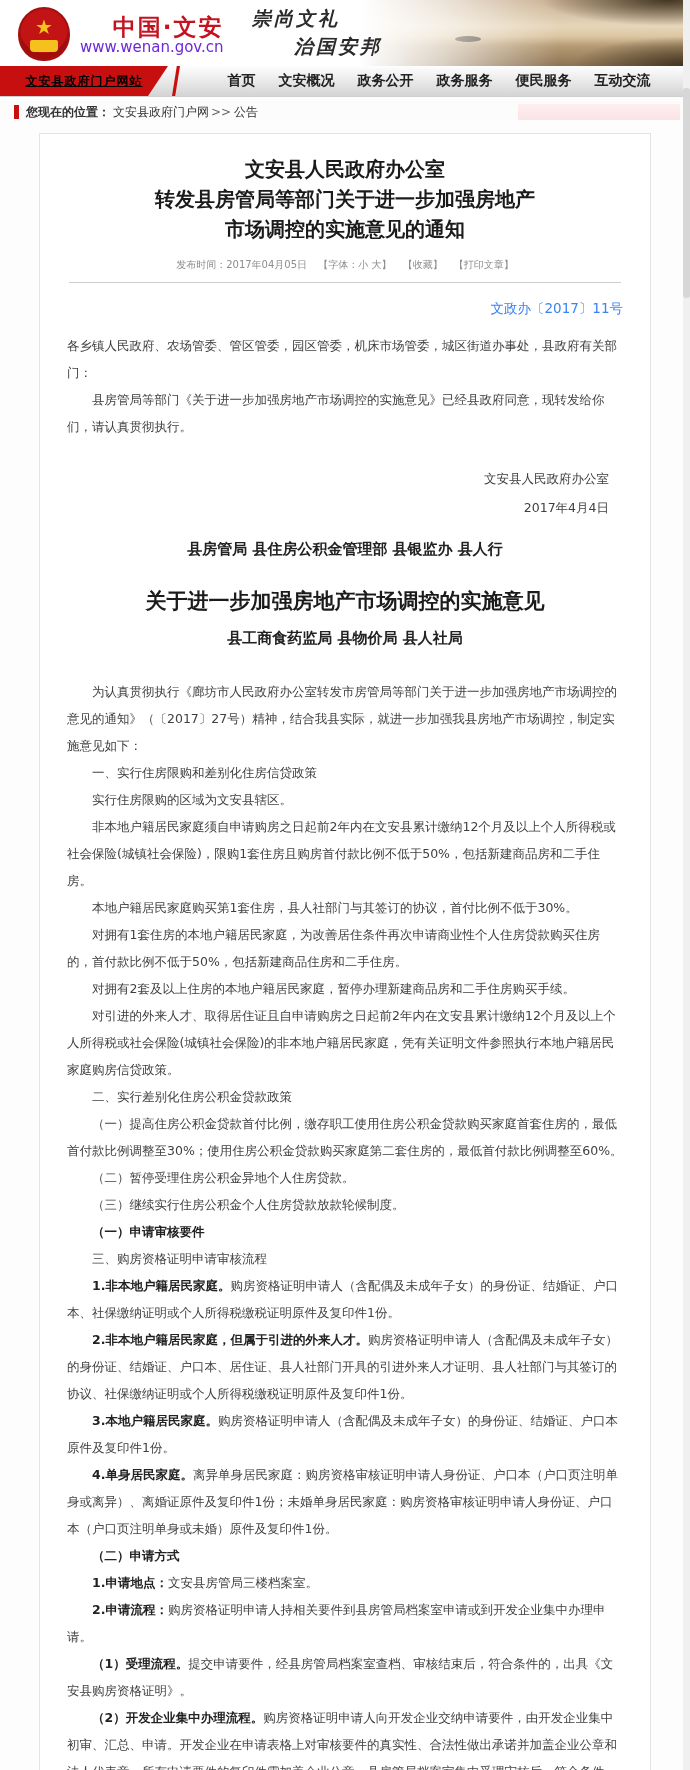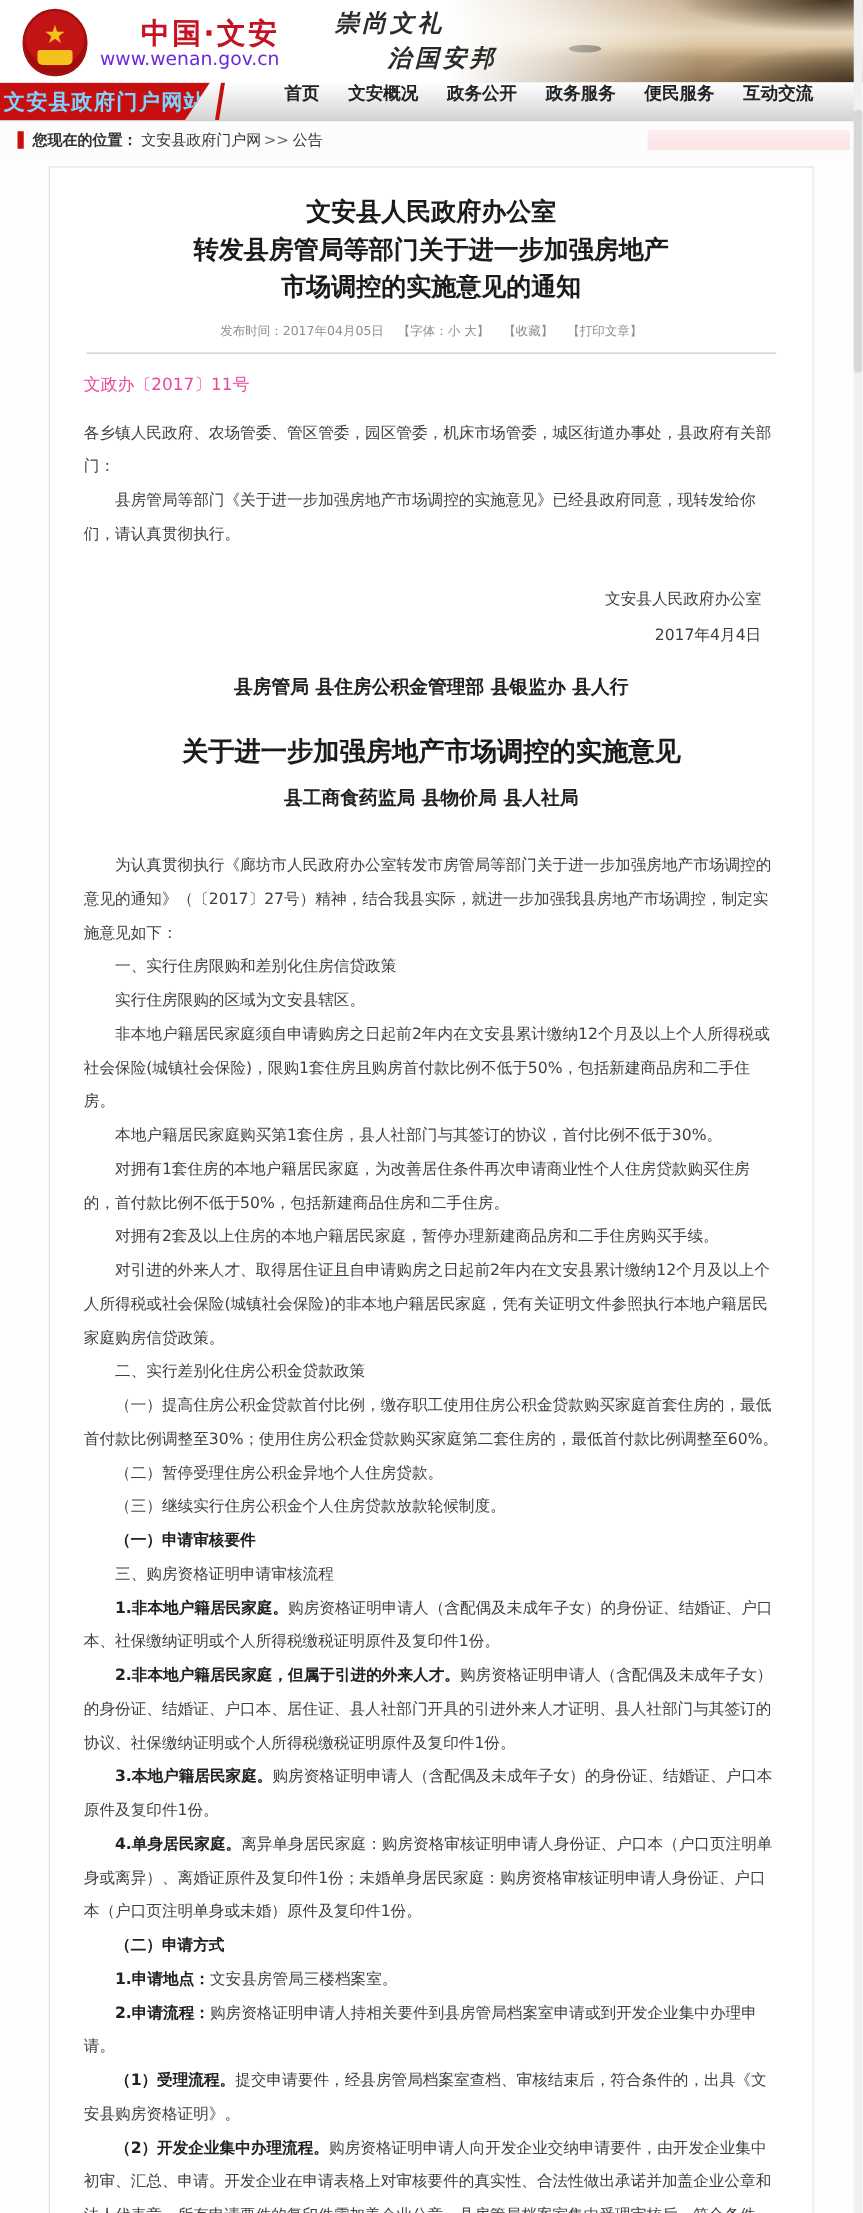--- a/index.html
+++ b/index.html
@@ -18,49 +18,49 @@
   .banner-photo .boat{position:absolute;top:36px;left:95px;width:26px;height:6px;border-radius:50%;background:rgba(40,30,18,.8);}
   .banner-photo .fade{position:absolute;inset:0;background:linear-gradient(90deg,#fff 0%,rgba(255,255,255,.65) 25%,rgba(255,255,255,0) 60%);}
   .logo-wrap{position:absolute;left:18px;top:7px;display:flex;align-items:center;z-index:2;}
   .emblem{width:48px;height:50px;border-radius:50% 50% 48% 48%;background:radial-gradient(circle at 50% 42%,#e4b춘 0,#c21414 0);
     background:#c21414;border:2px solid #a50f0f;position:relative;box-shadow:inset 0 -6px 0 #9f0d0d;}
   .emblem .star{position:absolute;left:0;right:0;top:8px;text-align:center;color:#f4c11d;font-size:20px;line-height:20px;}
   .emblem .gate{position:absolute;left:10px;right:10px;bottom:7px;height:12px;background:#f4c11d;border-radius:2px 2px 4px 4px;}
   .logo-text{margin-left:10px;}
   .logo-cn{color:#c41220;font-size:23px;font-weight:bold;letter-spacing:2px;line-height:26px;text-align:right;}
   .logo-url{color:#6d28d9;font-size:15px;font-weight:normal;line-height:15px;}
-  .slogans{position:absolute;left:268px;top:6px;z-index:2;color:#2b2b2b;font-style:italic;font-weight:bold;}
+  .slogans{position:absolute;left:252px;top:6px;z-index:2;color:#2b2b2b;font-style:italic;font-weight:bold;}
   .slogan1{font-size:19px;letter-spacing:3px;}
   .slogan2{font-size:19px;letter-spacing:3px;margin-left:42px;margin-top:2px;}
 
   
   .nav{height:30px;background:linear-gradient(180deg,#fefefe 0%,#e7e7e7 55%,#d4d4d4 100%);display:flex;align-items:stretch;position:relative;border-bottom:1px solid #cfcfcf;}
-  .nav-portal{width:168px;background:#c80f10;color:#7dd3fc;font-size:17px;font-weight:bold;display:flex;align-items:center;justify-content:center;
-    clip-path:polygon(0 0,100% 0,calc(100% - 20px) 100%,0 100%);letter-spacing:1px;}
+  .nav-portal{width:168px;background:#c80f10;color:#000000;font-size:12px;font-weight:bold;display:flex;align-items:center;justify-content:center;
+    clip-path:polygon(0 0,100% 0,calc(100% - 20px) 100%,0 100%);letter-spacing:1px;text-decoration:underline;}
   .nav-slash{width:8px;background:#c80f10;clip-path:polygon(60% 0,100% 0,40% 100%,0 100%);margin-left:4px;}
-  .nav-items{flex:1;display:flex;align-items:flex-start;justify-content:space-around;padding:0 28px 0 36px;}
+  .nav-items{flex:1;display:flex;align-items:center;justify-content:space-around;padding:0 28px 0 36px;}
   .nav-item{font-size:14px;font-weight:bold;color:#222;cursor:pointer;}
 
   
   .crumb{height:30px;display:flex;align-items:center;padding-left:14px;background:#fcfcfc;font-size:12px;color:#333;justify-content:flex-end;}
   .crumb-bar{display:inline-block;width:5px;height:14px;background:#c80f10;margin-right:7px;}
   .crumb-label{font-weight:bold;}
   .crumb a,.crumb .lnk{color:#333;text-decoration:none;margin-left:3px;cursor:pointer;}
   .crumb-strip{flex:1;height:16px;margin:0 10px 0 260px;background:linear-gradient(180deg,#fdeef0,#fbe4e6);}
 
   
   .card{margin:6px 39px 0 39px;background:#fff;border:1px solid #e4e4e4;padding:14px 27px 20px 27px;}
   .art-title{ text-align:center;font-size:20px;font-weight:bold;color:#1b1b1b;line-height:30px;margin-top:6px;}
   .art-meta{text-align:center;font-size:10px;color:#8d8d8d;margin-top:14px;}
   .art-meta span{margin:0 4px;cursor:pointer;}
   .art-meta .static{cursor:default;}
   .divider{border-top:1px solid #ccc;margin:10px 2px 6px 2px;}
 
   .blk{font-size:12.5px;line-height:27px;color:#3f3f3f;}
-  .blk-docnum{text-align:left;margin:12px 0 10px 0;font-size:13.5px;color:#ec4899;}
+  .blk-docnum{text-align:right;margin:12px 0 10px 0;font-size:13.5px;color:#3b82f6;}
   .blk-addr{text-indent:0;}
   .blk-p{text-indent:2em;}
   .blk-right{text-align:right;padding-right:14px;line-height:29px;}
   .blk-gap{height:24px;}
   .blk-gap2{height:12px;}
   .blk-h1{text-align:center;font-size:21px;font-weight:bold;color:#1b1b1b;margin:20px 0 6px 0;line-height:32px;}
   .blk-depts{text-align:center;font-size:15px;font-weight:bold;color:#222;line-height:31px;}
   .blk b{color:#222;}
 
   

